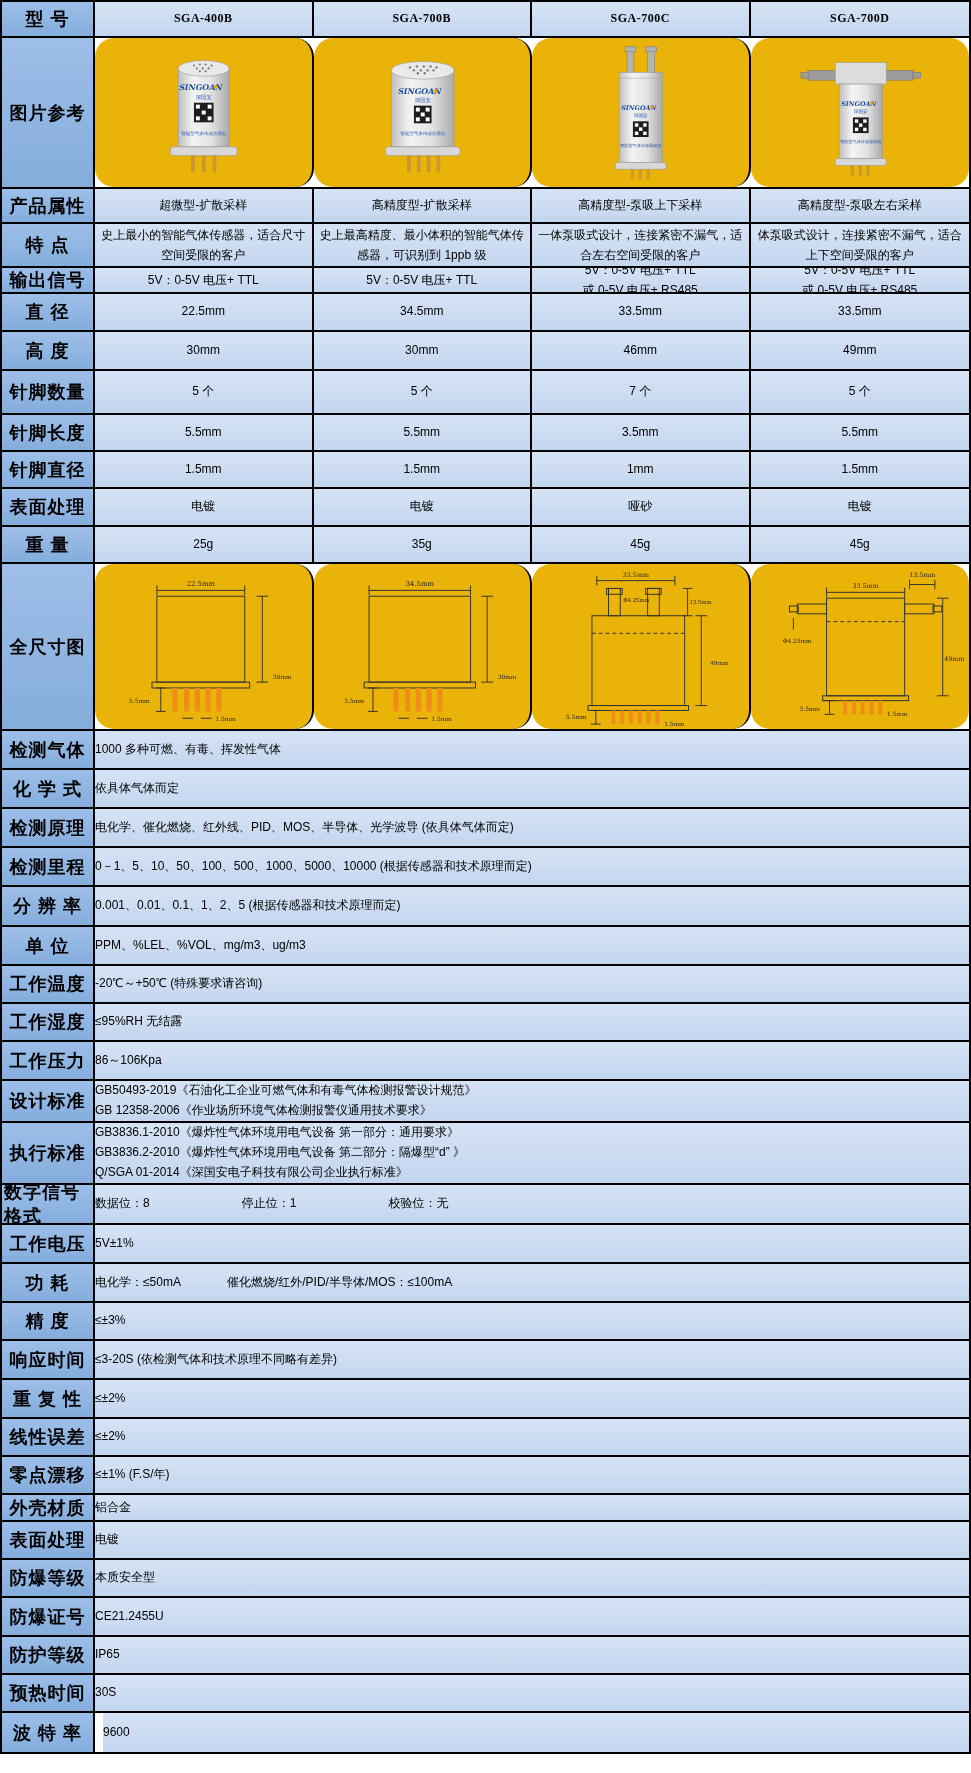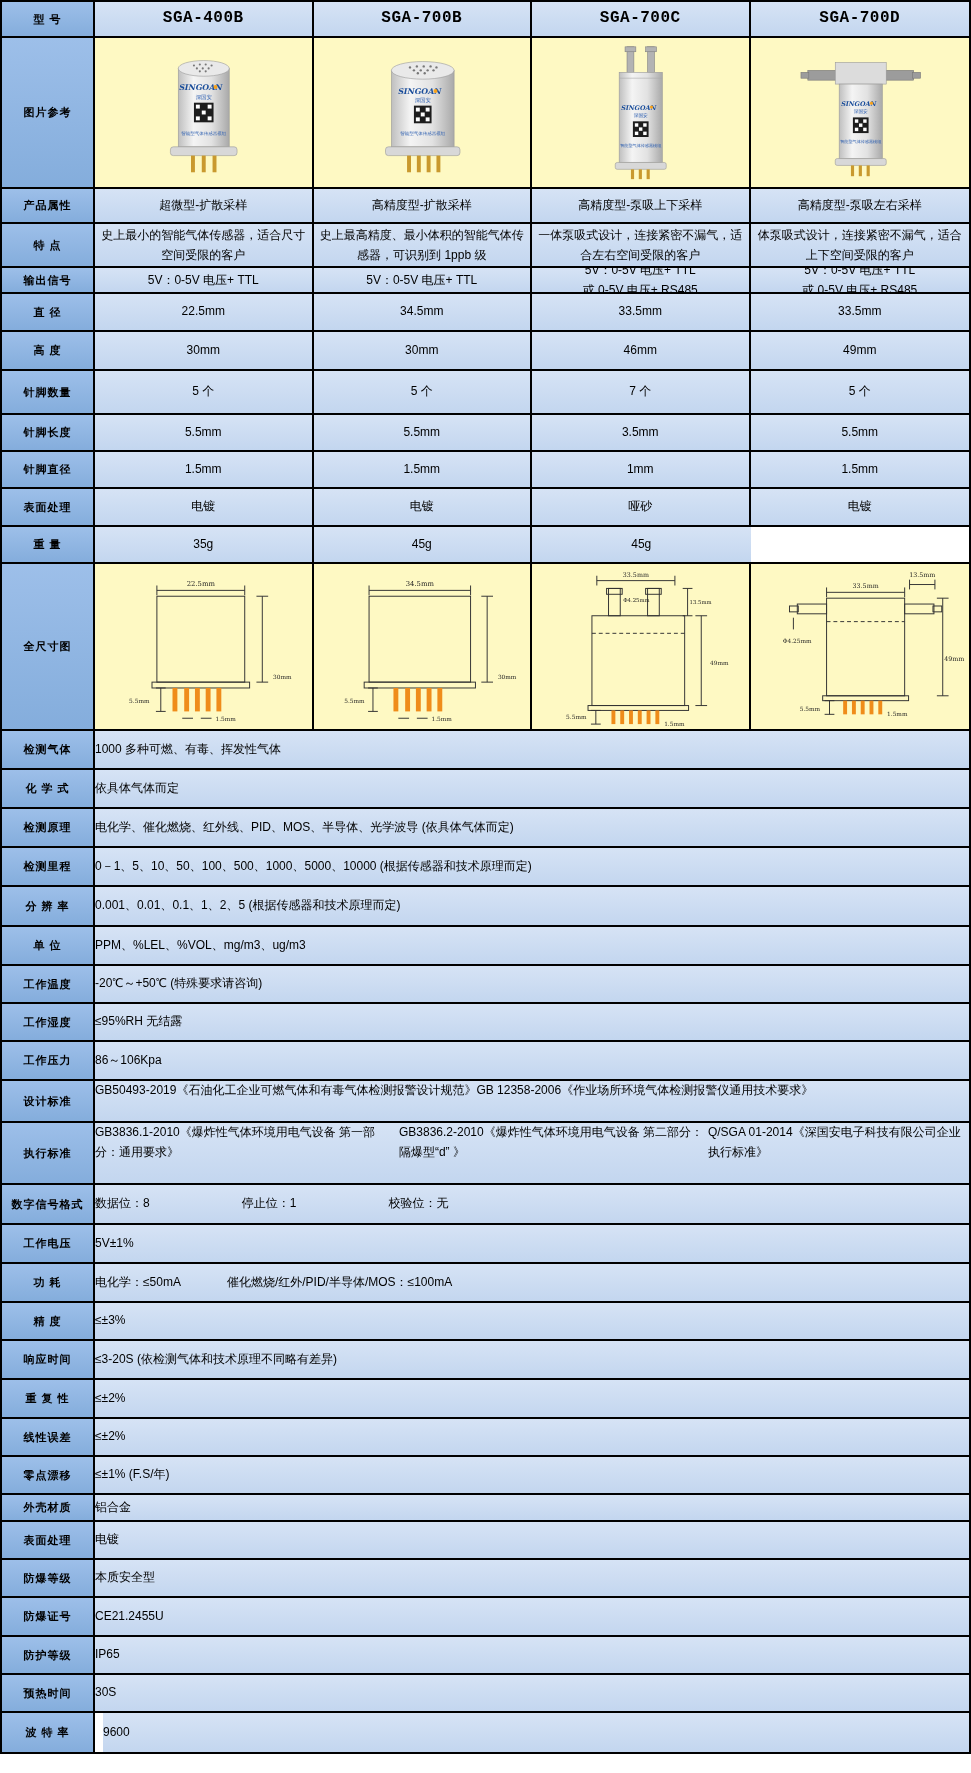--- a/index.html
+++ b/index.html
@@ -3,30 +3,30 @@
 <meta charset="utf-8">
 <style>
   html,body{margin:0;padding:0;background:#fff;font-family:"Liberation Sans",sans-serif;}
   .tbl{width:971px;box-sizing:border-box;border:2px solid #000;}
   .row{display:grid;grid-template-columns:93px 1fr 1fr 1fr 1fr;border-bottom:2px solid #000;box-sizing:border-box;}
   .row.full{grid-template-columns:93px 1fr;}
   .row.last{border-bottom:none;gap:8px;}
   .cell{border-right:2px solid #000;box-sizing:border-box;display:flex;align-items:center;justify-content:center;
         background:linear-gradient(180deg,#D6E3F5 0%,#C3D6EF 100%);overflow:hidden;min-width:0;}
   .cell:last-child{border-right:none;}
-  .lbl{background:linear-gradient(180deg,#9DBFE9 0%,#84ADDC 100%);font-weight:bold;font-size:11px;color:#000;
+  .lbl{background:linear-gradient(180deg,#9DBFE9 0%,#84ADDC 100%);font-weight:bold;font-size:18px;color:#000;
        letter-spacing:1px;padding:0 2px;}
   .val{font-size:12px;color:#000;text-align:center;line-height:1.45;}
   .feature{font-size:12px;padding:10px 6px;line-height:1.7;}
-  .white{background:#fef9c3;}
+  .white{background:#eab308;border-radius:19px;}
   .leftval{justify-content:flex-start;text-align:left;}
   .stack{flex-direction:column;}
   .stack div{line-height:1.7;}
-  .model{font-family:Liberation Mono, monospace;font-weight:bold;font-size:16px;letter-spacing:.5px;}
-  .lines{flex-direction:row;align-items:flex-start;}
+  .model{font-family:Liberation Serif, serif;font-weight:bold;font-size:12px;letter-spacing:.5px;}
+  .lines{flex-direction:column;align-items:flex-start;}
   .lines div{line-height:1.65;}
   .sp90{margin-left:92px;}
   .sp40{margin-left:46px;}
   svg{display:block;}
   text{font-family:"DejaVu Serif",serif;}
 </style>
 </head>
 <body>
 
 <div class="tbl">
@@ -285,20 +285,21 @@
   <div class="row" style="height:38px">
     <div class="cell lbl">表面处理</div>
     <div class="cell val">电镀</div>
     <div class="cell val">电镀</div>
     <div class="cell val">哑砂</div>
     <div class="cell val">电镀</div>
   </div>
 
   <div class="row" style="height:37px">
     <div class="cell lbl">重  量</div>
+    <div class="cell val">25g</div>
     <div class="cell val">35g</div>
     <div class="cell val">45g</div>
     <div class="cell val">45g</div>
   </div>
 
   <div class="row" style="height:167px">
     <div class="cell lbl">全尺寸图</div>
     <div class="cell white">
       <svg width="219" height="163" viewBox="0 0 219 167">
         <g stroke="#333" stroke-width="1" fill="none">

